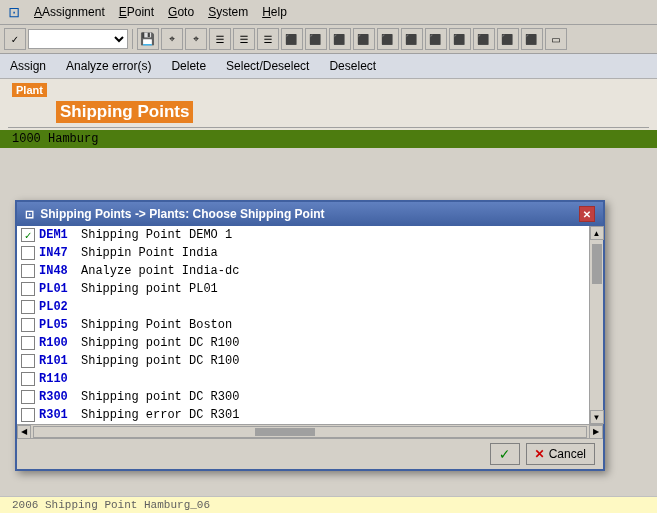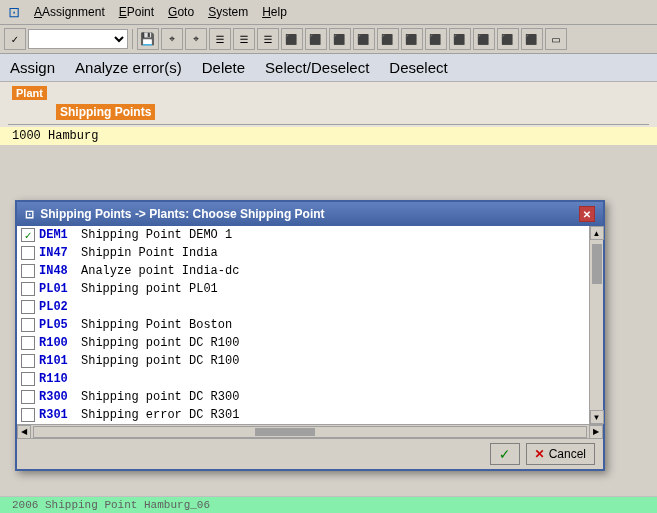--- a/index.html
+++ b/index.html
@@ -92,21 +92,21 @@
     
     .action-toolbar {
       background: #d8dce4;
       padding: 4px 8px;
       display: flex;
       gap: 16px;
       border-bottom: 1px solid #b0b0b0;
     }
     .action-btn {
       color: #000;
-      font-size: 15px;
+      font-size: 12px;
       cursor: pointer;
       padding: 1px 2px;
     }
 
     
     .col-headers {
       padding: 4px 12px 2px 12px;
       background: #e8e4dc;
     }
     .col-header-plant {
@@ -117,34 +117,34 @@
       font-size: 11px;
       font-weight: bold;
       margin-bottom: 2px;
       text-align: center;
     }
     .col-header-shipping {
       display: inline-block;
       background: #e88020;
       color: #fff;
       padding: 1px 4px;
-      font-size: 12px;
+      font-size: 17px;
       font-weight: bold;
       margin-left: 40px;
     }
     .col-divider {
       border-bottom: 1px solid #a0a0a0;
       margin: 2px 8px;
     }
 
     
     .plant-row {
       padding: 2px 12px;
       font-size: 12px;
-      background: #fef9c3;
+      background: #4d7c0f;
       font-family: 'Courier New', monospace;
     }
 
     
     .dialog {
       position: absolute;
       top: 200px;
       left: 15px;
       width: 590px;
       background: #fff;
@@ -324,21 +324,21 @@
       font-size: 14px;
     }
     .btn-red-x {
       color: #cc0000;
       font-size: 12px;
       font-weight: bold;
     }
 
     
     .bottom-status {
-      background: #86efac;
+      background: #fef9c3;
       padding: 2px 12px;
       font-family: 'Courier New', monospace;
       font-size: 11px;
       color: #606060;
       border-top: 1px solid #c0c0c0;
     }
 
     
     .sap-icon {
       font-size: 11px;

